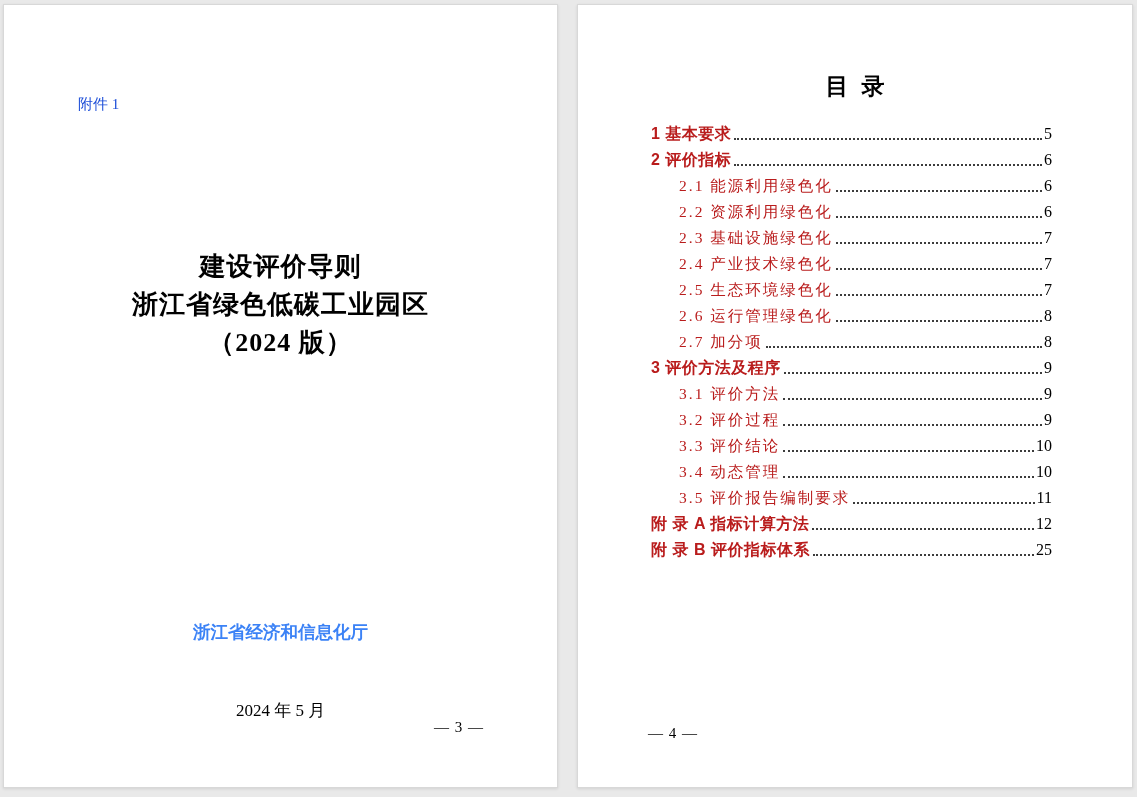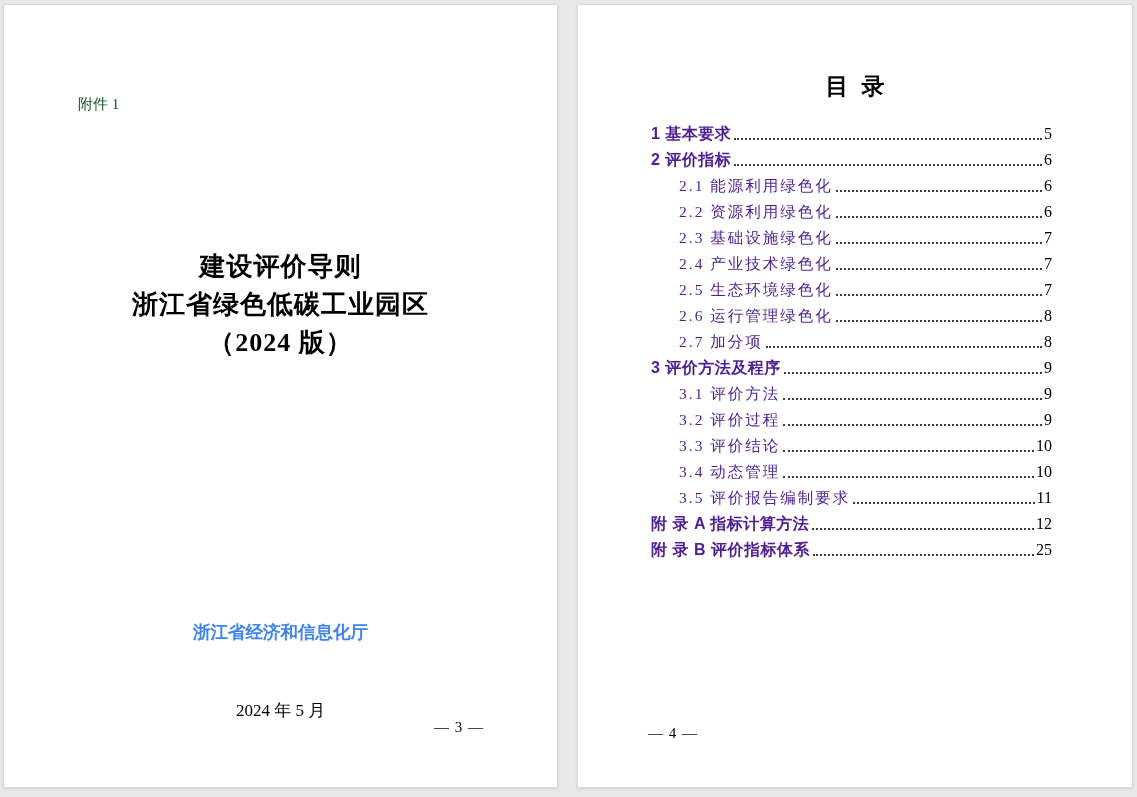--- a/index.html
+++ b/index.html
@@ -27,21 +27,21 @@
   }
   .page-left  { left: 3px;   width: 555px; }
   .page-right { left: 577px; width: 556px; }
 
   
   .attachment {
     position: absolute;
     left: 74px;
     top: 90px;
     font-size: 15px;
-    color: #14532d;
+    color: #1d4ed8;
   }
   .title-block {
     position: absolute;
     left: 0;
     top: 243px;
     width: 100%;
     text-align: center;
     font-weight: bold;
     font-size: 26px;
     line-height: 38px;
@@ -99,21 +99,21 @@
     top: 116px;
     width: 401px;
   }
   .toc-row {
     display: flex;
     align-items: flex-end;
     height: 26px;
     line-height: 26px;
     white-space: nowrap;
   }
-  .toc-row .toc-label { flex: 0 0 auto; color: #4c1d95; }
+  .toc-row .toc-label { flex: 0 0 auto; color: #b91c1c; }
   .toc-row .toc-page  { flex: 0 0 auto; color: #000; font-size: 16px;
                         font-family: "Liberation Serif", "DejaVu Serif", serif; }
   .toc-leader {
     flex: 1 1 auto;
     min-width: 14px;
     border-bottom: 2px dotted #3c3c3c;
     margin: 0 2px 7px 3px;
   }
   .toc-row.level-1 .toc-label {
     font-family: "Liberation Sans", "DejaVu Sans", sans-serif;

